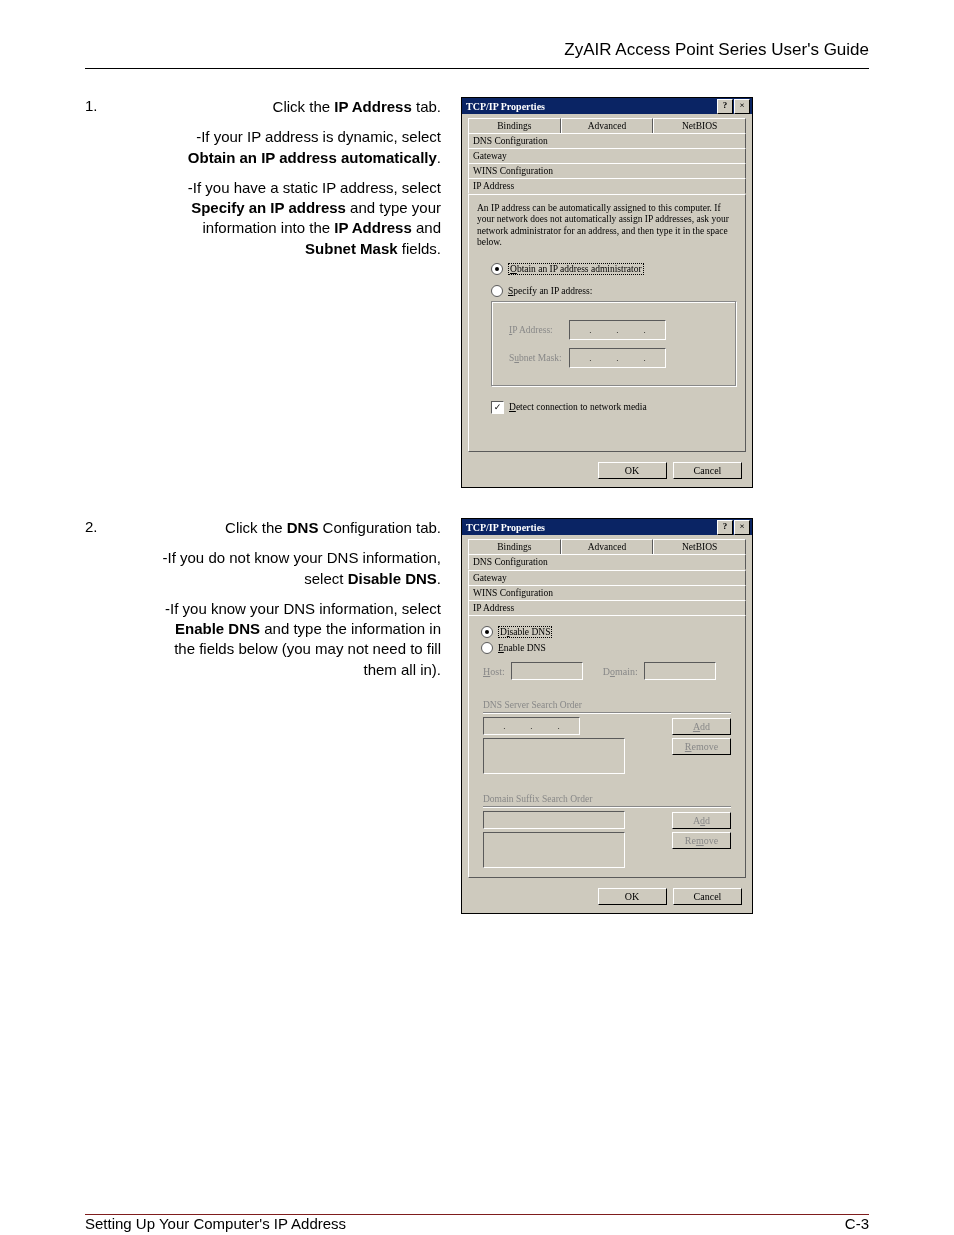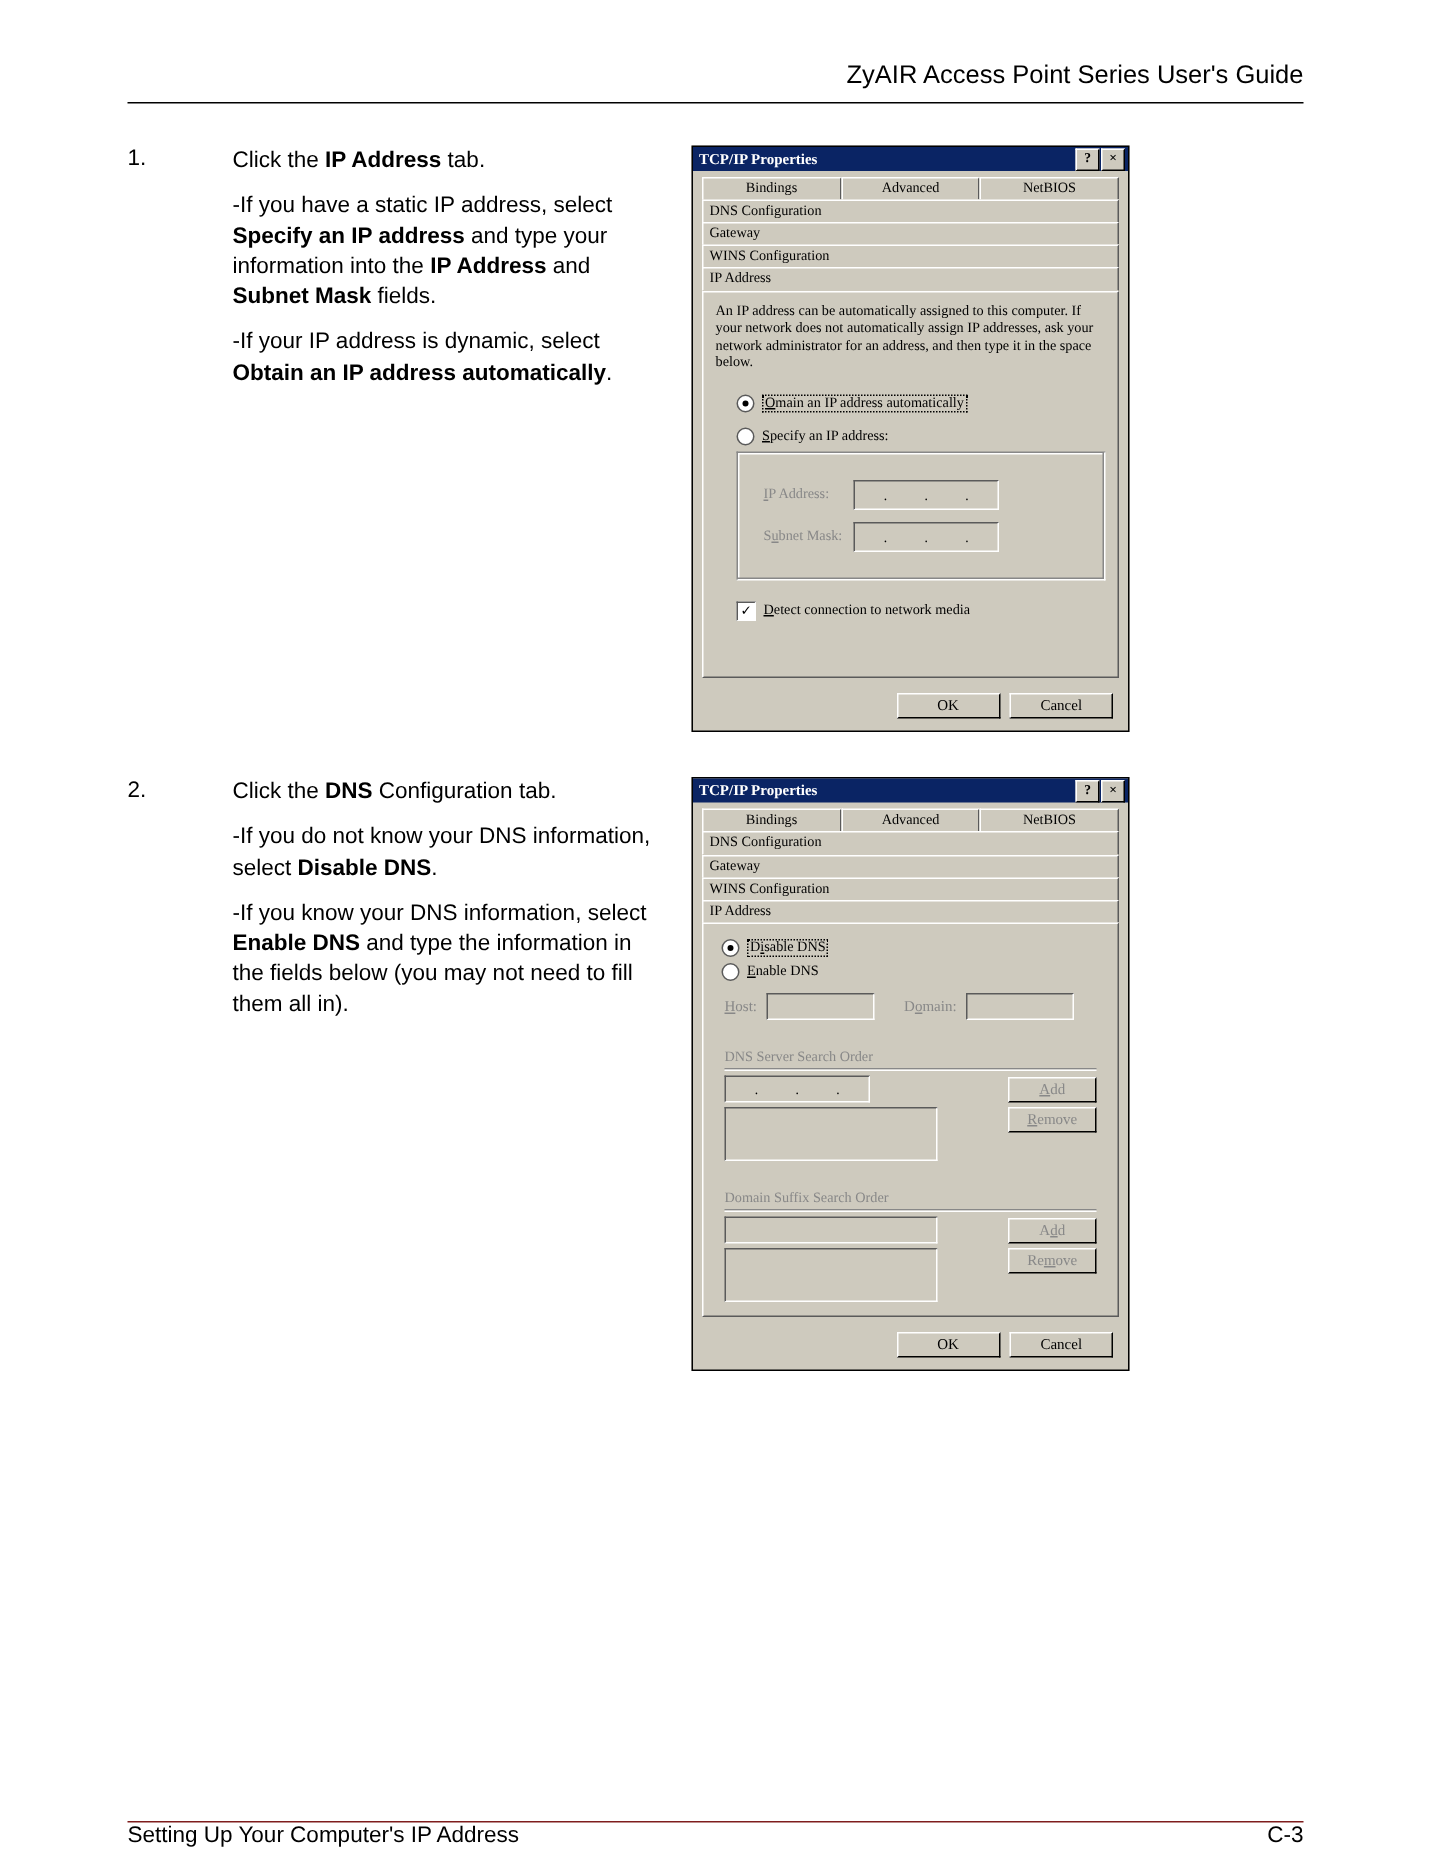--- a/index.html
+++ b/index.html
@@ -31,20 +31,21 @@
   }
   .step-text {
     width: 300px;
     flex-shrink: 0;
     font-size: 15px;
     line-height: 1.35;
     padding-right: 6px;
   }
   .step-text p {
     margin: 0 14px 10px 0;
+    text-align: right;
   }
   .step-text .first { margin-bottom: 10px; }
   .step-text .para { margin-bottom: 10px; }
   .dialog-col {
     flex-shrink: 0;
     width: 290px;
   }
   
   .dialog {
     width: 290px;
@@ -170,22 +171,22 @@
 </head>
 <body>
 
 <div class="page">
   <div class="header">ZyAIR Access Point Series User's Guide</div>
 
   <div class="row">
     <div class="step-num">1.</div>
     <div class="step-text">
       <p class="first"><span>Click the </span><b>IP Address</b><span> tab.</span></p>
+      <p class="para"><span>-If your IP address is dynamic, select </span><b>Obtain an IP address automatically</b><span>.</span></p>
       <p class="para"><span>-If you have a static IP address, select </span><b>Specify an IP address</b><span> and type your information into the </span><b>IP Address</b><span> and </span><b>Subnet Mask</b><span> fields.</span></p>
-      <p class="para"><span>-If your IP address is dynamic, select </span><b>Obtain an IP address automatically</b><span>.</span></p>
     </div>
     <div class="dialog-col">
       <div class="dialog">
         <div class="titlebar">
           <span>TCP/IP Properties</span>
           <div class="titlebtns">
             <div class="tbtn">?</div>
             <div class="tbtn">×</div>
           </div>
         </div>
@@ -197,21 +198,21 @@
         <div class="tabs-row second">
           <div class="tab">DNS Configuration</div>
           <div class="tab">Gateway</div>
           <div class="tab">WINS Configuration</div>
           <div class="tab active">IP Address</div>
         </div>
         <div class="tabbody">
           <div class="desc">An IP address can be automatically assigned to this computer. If your network does not automatically assign IP addresses, ask your network administrator for an address, and then type it in the space below.</div>
           <div class="radio-line">
             <span class="radio selected"></span>
-            <span class="dotted-focus"><span class="und">O</span><span>main an IP address automatically</span></span>
+            <span class="dotted-focus"><span class="und">O</span><span>btain an IP address administrator</span></span>
           </div>
           <div class="radio-line" style="margin-top:10px;margin-bottom:0">
             <span class="radio"></span>
             <span><span class="und">S</span><span>pecify an IP address:</span></span>
           </div>
           <div class="groupbox" style="margin-left:14px">
             <div class="field-row">
               <div class="field-label"><span class="und">I</span>P Address:</div>
               <div class="ipbox disabled">
                   <span>&nbsp;</span>

